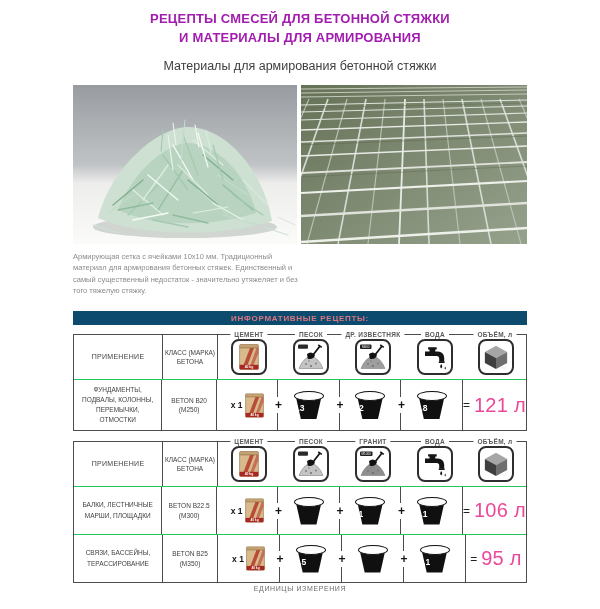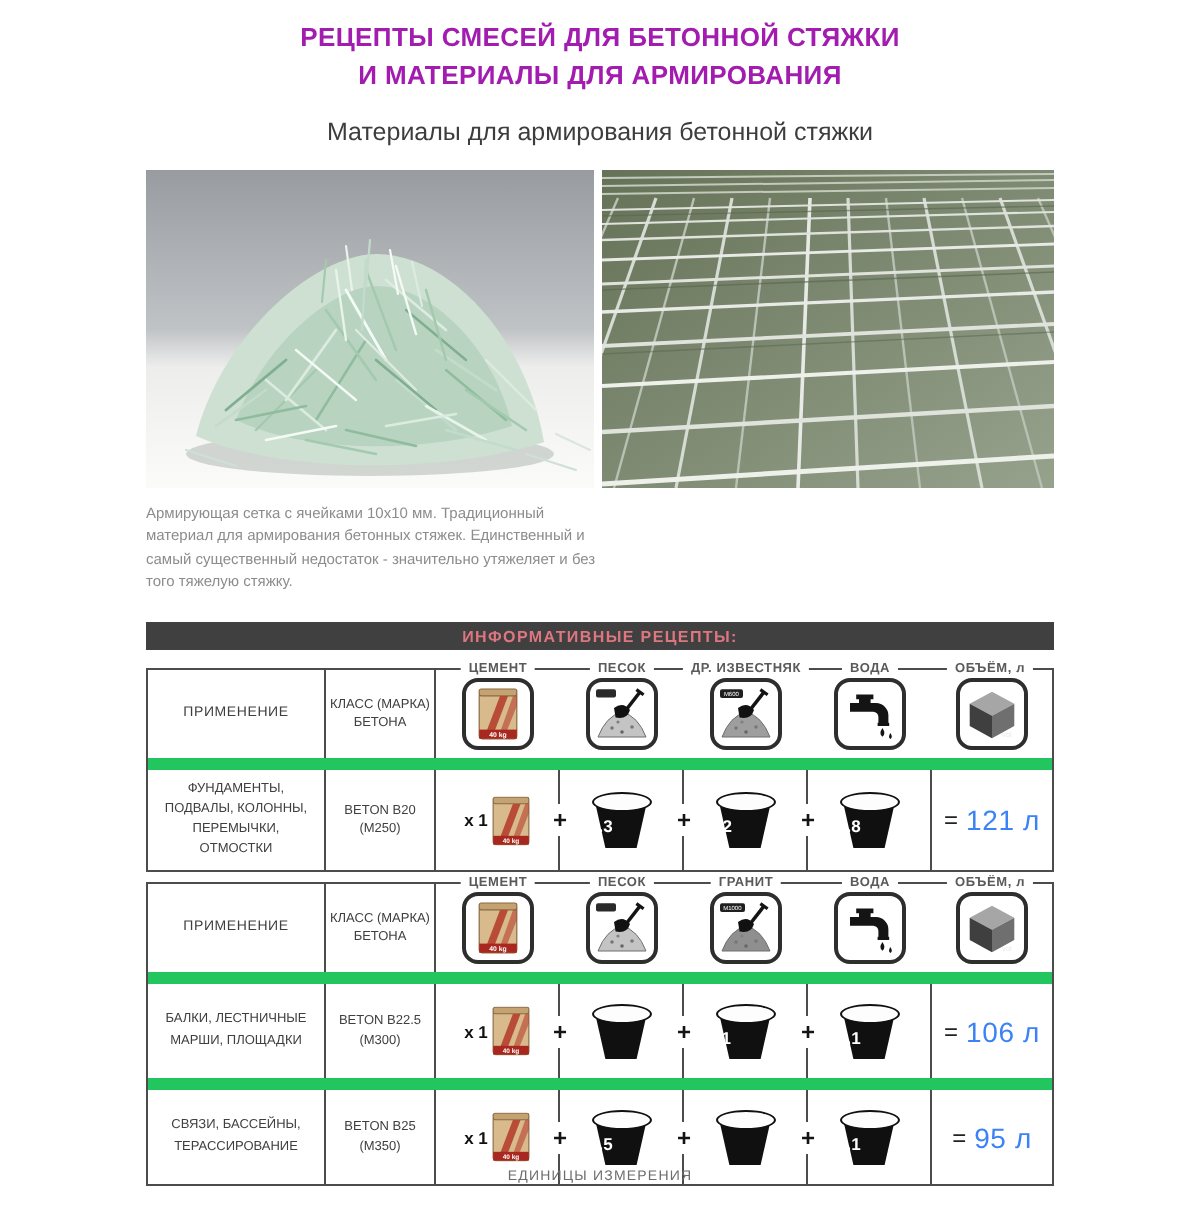--- a/index.html
+++ b/index.html
@@ -15,34 +15,34 @@
   .figs{top:85px;left:73px;width:454px;display:flex;gap:4px}
   .fig{height:159px;overflow:hidden;background:#dcdcdc}
   .fig-left{width:224px}
   .fig-right{width:226px}
 
   .caps{top:251px;left:73px;width:454px;display:flex;gap:14px}
   .cap{font-size:7.5px;color:#8c8c8c;line-height:1.5}
   .cap-left{width:212px}
   .cap-right{width:228px}
 
-  .banner{top:311px;left:73px;width:454px;height:14px;background:#404040;
+  .banner{top:311px;left:73px;width:454px;height:14px;background:#0c4a6e;
           display:flex;align-items:center;justify-content:center}
   .banner span{font-size:8px;font-weight:bold;color:#de7680;letter-spacing:.7px}
 
   .tbl{left:73px;width:454px;border:1px solid #4c4c4c;background:#fff;box-sizing:border-box}
   .tbl1{top:334px}
   .tbl2{top:441px}
   .mat-label{position:absolute;top:0;transform:translate(-50%,-55%);background:#fff;
              padding:0 4px;font-size:6.5px;font-weight:bold;color:#5a5a5a;
              letter-spacing:.3px;white-space:nowrap;z-index:2}
   .ml-1{left:175px}.ml-2{left:237px}.ml-3{left:299px}.ml-4{left:361px}.ml-5{left:421px}
 
   .hrow{display:flex;height:44px}
-  .drow{display:flex;border-top:6px solid #22c55e}
+  .drow{display:flex;border-top:1px solid #22c55e}
   .tbl1 .drow{height:50px}
   .tbl2 .drow{height:47px}
 
   .c-app{width:89px;border-right:1px solid #4c4c4c;display:flex;align-items:center;
          justify-content:center;text-align:center;font-size:6.5px;color:#3f3f3f;
          padding:0 5px;box-sizing:border-box;line-height:1.55}
   .hrow .c-app{font-size:7px;letter-spacing:.3px}
   .c-class{width:55px;border-right:1px solid #4c4c4c;display:flex;flex-direction:column;
            align-items:center;justify-content:center;text-align:center;font-size:6.5px;
            color:#3f3f3f;line-height:1.45;box-sizing:border-box}
@@ -61,21 +61,21 @@
   .bucket{position:relative;width:32px;height:28px}
   .b-body{position:absolute;top:5px;left:3px;right:3px;bottom:0;background:#101010;
           clip-path:polygon(0 0,100% 0,80% 100%,20% 100%)}
   .b-rim{position:absolute;top:0;left:1px;right:1px;height:10px;border-radius:50%;
          background:#fdfdfd;border:1.6px solid #101010;box-sizing:border-box}
   .b-num{position:absolute;left:0;right:0;top:12px;font-size:8.5px;
          font-weight:bold;color:#fff}
   .plus{position:absolute;left:0;top:50%;transform:translate(-50%,-50%);font-size:12px;
         font-weight:bold;color:#141414;background:#fff;line-height:1;padding:2px 0;z-index:1}
   .eq{font-size:12px;color:#222}
-  .vol-val{font-size:14px;color:#3b82f6;letter-spacing:.3px;white-space:nowrap}
+  .vol-val{font-size:20px;color:#ec4899;letter-spacing:.3px;white-space:nowrap}
 
   .units{top:585px;left:73px;width:454px;text-align:center;font-size:7px;
          color:#6d6d6d;letter-spacing:.6px}
   svg{display:block}
 </style>
 </head>
 <body>
 
 <svg width="0" height="0" style="position:absolute">
   <defs>

